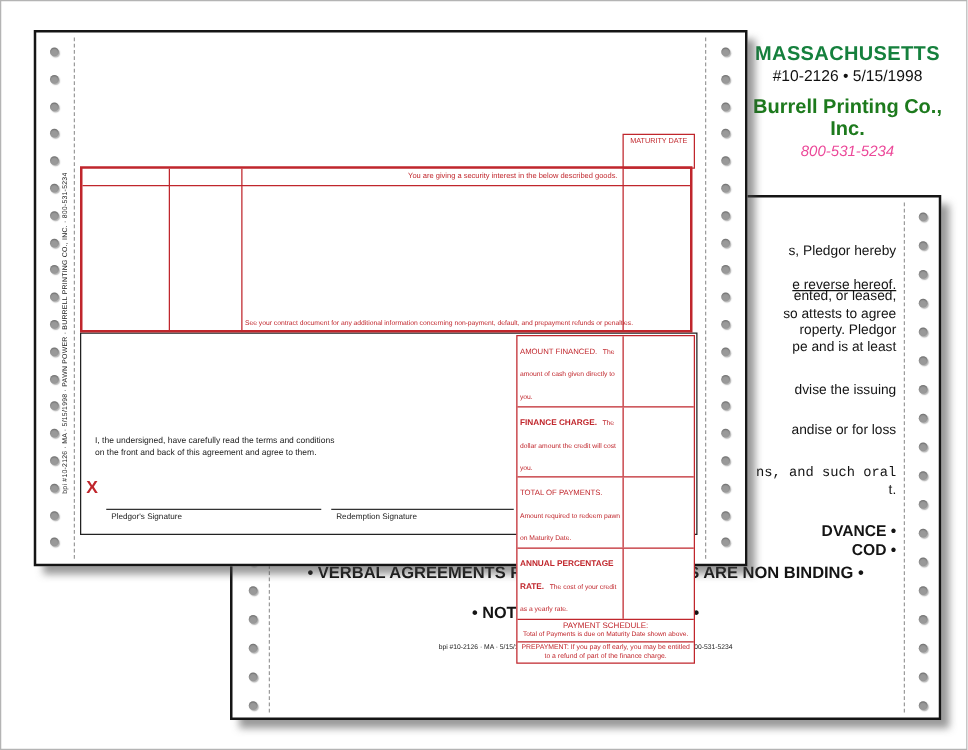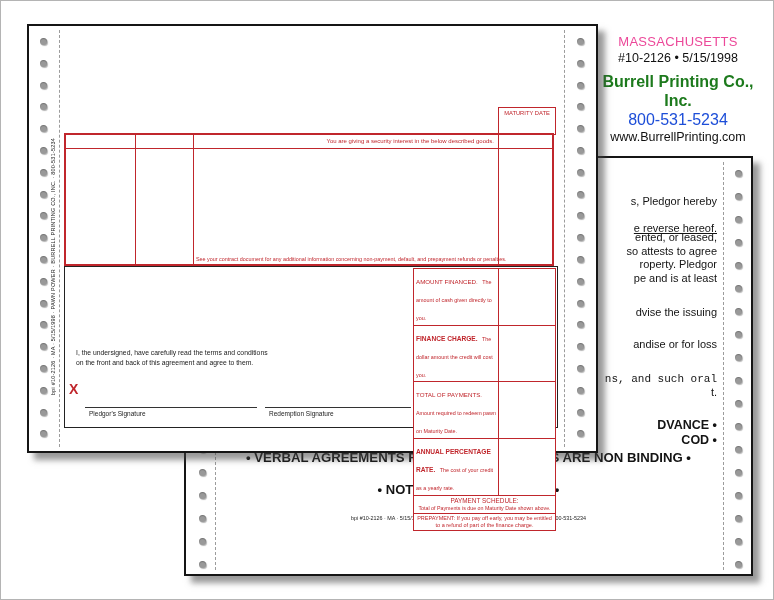--- a/index.html
+++ b/index.html
@@ -11,25 +11,25 @@
   .front-sheet{left:26px;top:23px;width:571px;height:429px;z-index:3;}
 
   
   .perf{position:absolute;top:4px;bottom:4px;width:0;border-left:1px dashed #9c9c9c;}
   .holes{position:absolute;width:7px;}
   .hole{position:absolute;width:7px;height:7px;border-radius:50%;background:#999;
         box-shadow:1px 1px 1px rgba(0,0,0,0.30), inset 0 1px 1px rgba(0,0,0,0.25);}
 
   
   .caption{position:absolute;left:593px;top:34px;width:168px;text-align:center;z-index:2;line-height:1.15;}
-  .cap-state{font-size:13px;font-weight:normal;color:#ec4899;letter-spacing:.3px;}
+  .cap-state{font-size:16px;font-weight:bold;color:#15803d;letter-spacing:.3px;}
   .cap-product{font-size:12.5px;color:#111;margin-top:2px;}
   .cap-numdate{font-size:12.5px;color:#111;margin-top:1px;}
   .cap-company{font-size:16px;font-weight:bold;color:#1d7a1d;margin-top:8px;}
-  .cap-phone{font-size:16px;color:#1d4ed8;margin-top:1px;}
+  .cap-phone{font-size:12px;color:#ec4899;margin-top:1px;font-style:italic;}
   .cap-web{font-size:12.5px;color:#111;margin-top:1px;}
 
   
   .edge-text{position:absolute;left:-107px;top:236px;width:264px;height:9px;text-align:center;
              transform:rotate(-90deg);font-size:5.5px;color:#222;letter-spacing:.2px;white-space:nowrap;}
   .red{color:#c0262c;}
   .maturity-box{position:absolute;left:469px;top:81px;width:58px;height:28px;border:1.5px solid #c0262c;
                 box-sizing:border-box;font-size:5.8px;text-align:center;padding-top:2px;}
   .black-box{position:absolute;left:35px;top:240px;width:494px;height:162px;border:1.5px solid #222;box-sizing:border-box;}
   .main-box{position:absolute;left:35px;top:107px;width:490px;height:133px;border:2.5px solid #c0262c;box-sizing:border-box;}
@@ -131,21 +131,20 @@
     <div class="verbal-line">•  VERBAL AGREEMENTS FOR ADDITIONAL DAYS ARE NON BINDING  •</div>
     <div class="notice-line">•  NOTICE: See Reverse Side  •</div>
     <div class="back-footer">bpi #10-2126 · MA · 5/15/1998 · PAWN POWER · BURRELL PRINTING CO., INC. · 800-531-5234</div>
   </div>
 
   <div class="caption">
     <div class="cap-state">MASSACHUSETTS</div>
     <div class="cap-numdate">#10-2126  •  5/15/1998</div>
     <div class="cap-company">Burrell Printing Co., Inc.</div>
     <div class="cap-phone">800-531-5234</div>
-    <div class="cap-web">www.BurrellPrinting.com</div>
   </div>
 
   <div class="sheet front-sheet">
     <div class="perf" style="left:30px;"></div>
     <div class="perf" style="left:535px;"></div>
     <div class="holes" style="left:11px;top:12px;">
         <div class="hole" style="top: 0px;"></div>
         <div class="hole" style="top: 21.8px;"></div>
         <div class="hole" style="top: 43.6px;"></div>
         <div class="hole" style="top: 65.4px;"></div>

